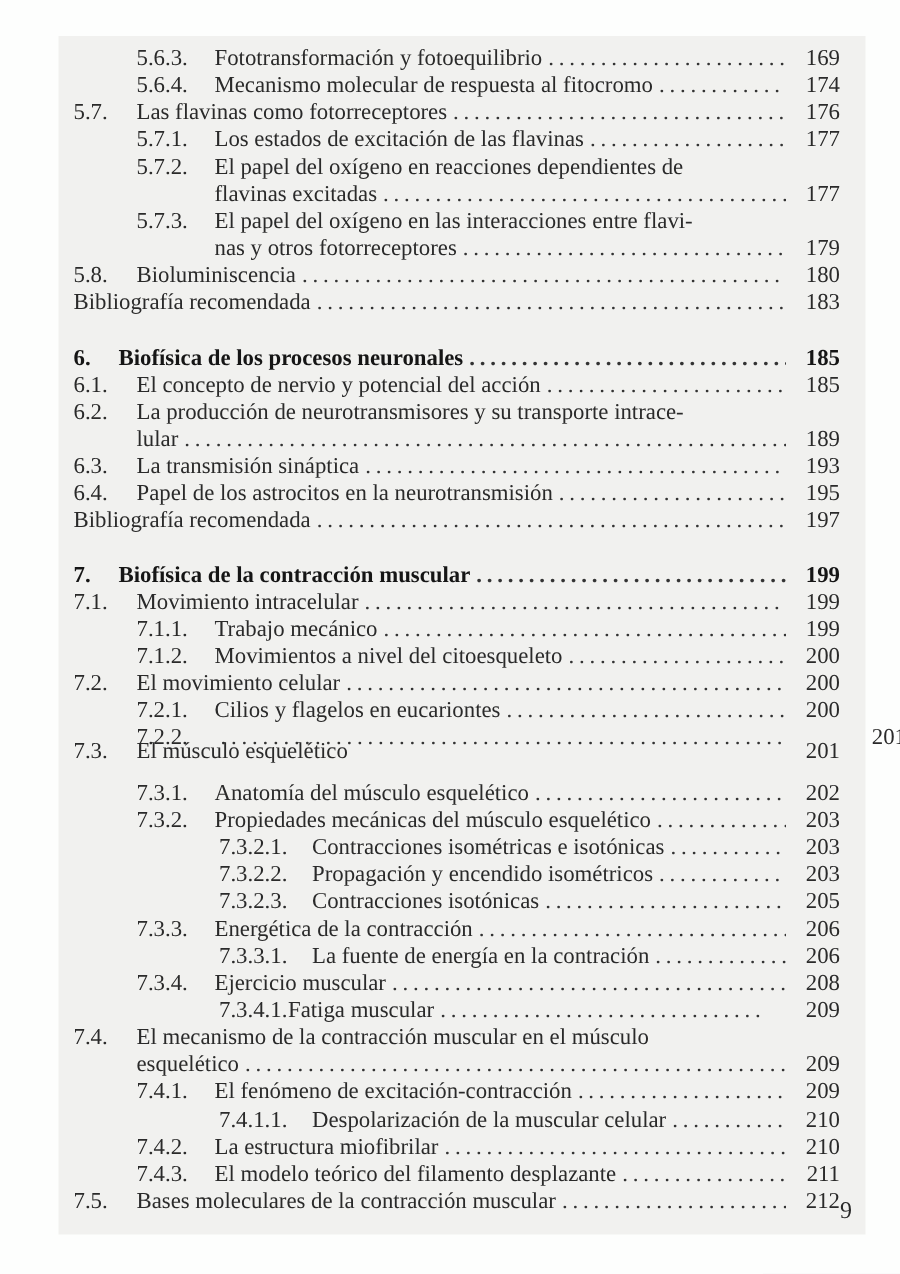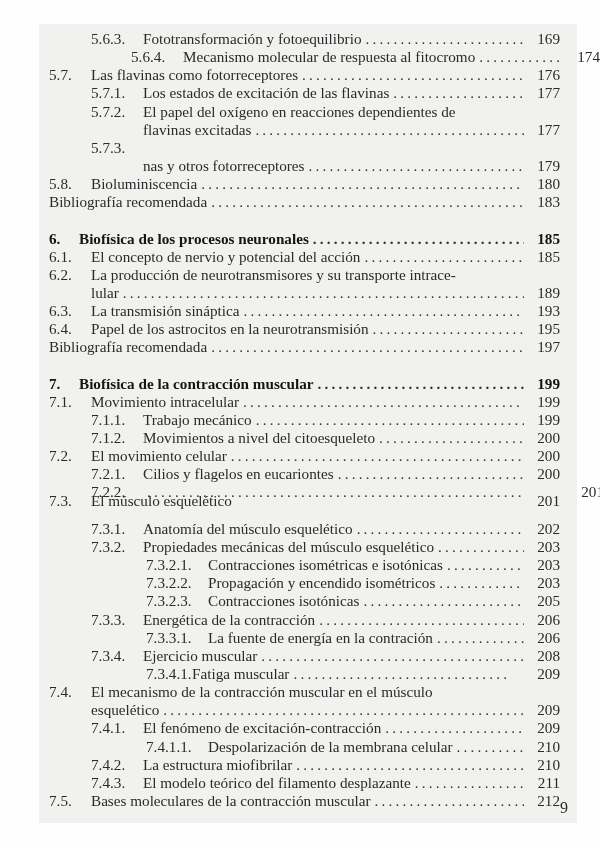--- a/index.html
+++ b/index.html
@@ -80,21 +80,21 @@
 
 <div class="toc" id="toc">
     <div class="row" style="top: 30px; left: 0px; width: 560px;">
       <span class="num" style="left: 91px;">5.6.3.</span>
       <div class="title-wrap" style="left: 143px; width: 381px;">
         <span class="title">Fototransformación y fotoequilibrio</span>
         <span class="dots">................................................................................</span>
       </div>
       <span class="page">169</span>
     </div>
-    <div class="row" style="top: 48.15px; left: 0px; width: 560px; margin-left: 40px;">
+    <div class="row" style="top: 48.15px; left: 0px; width: 560px;">
       <span class="num" style="left: 91px;">5.6.4.</span>
       <div class="title-wrap" style="left: 143px; width: 381px;">
         <span class="title">Mecanismo molecular de respuesta al fitocromo</span>
         <span class="dots">................................................................................</span>
       </div>
       <span class="page">174</span>
     </div>
     <div class="row" style="top: 66.3px; left: 0px; width: 560px;">
       <span class="num" style="left: 49px;">5.7.</span>
       <div class="title-wrap" style="left: 91px; width: 433px;">
@@ -119,20 +119,23 @@
     </div>
     <div class="row" style="top: 120.75px; left: 0px; width: 560px;">
       <div class="title-wrap" style="left: 143px; width: 381px;">
         <span class="title">flavinas excitadas</span>
         <span class="dots">................................................................................</span>
       </div>
       <span class="page">177</span>
     </div>
     <div class="row" style="top: 138.9px; left: 0px; width: 560px;">
       <span class="num" style="left: 91px;">5.7.3.</span>
+      <div class="title-wrap" style="left: 143px; width: 417px;">
+        <span class="title">El papel del oxígeno en las interacciones entre flavi-</span>
+      </div>
     </div>
     <div class="row" style="top: 157.05px; left: 0px; width: 560px;">
       <div class="title-wrap" style="left: 143px; width: 381px;">
         <span class="title">nas y otros fotorreceptores</span>
         <span class="dots">................................................................................</span>
       </div>
       <span class="page">179</span>
     </div>
     <div class="row" style="top: 175.2px; left: 0px; width: 560px;">
       <span class="num" style="left: 49px;">5.8.</span>
@@ -353,21 +356,21 @@
       <span class="num" style="left: 91px;">7.4.1.</span>
       <div class="title-wrap" style="left: 143px; width: 381px;">
         <span class="title">El fenómeno de excitación-contracción</span>
         <span class="dots">................................................................................</span>
       </div>
       <span class="page">209</span>
     </div>
     <div class="row" style="top: 737.55px; left: 0px; width: 560px;">
       <span class="num" style="left: 146px;">7.4.1.1.</span>
       <div class="title-wrap" style="left: 208px; width: 316px;">
-        <span class="title">Despolarización de la membrana celular</span>
+        <span class="title">Despolarización de la muscular celular</span>
         <span class="dots">................................................................................</span>
       </div>
       <span class="page">210</span>
     </div>
     <div class="row" style="top: 755.7px; left: 0px; width: 560px;">
       <span class="num" style="left: 91px;">7.4.2.</span>
       <div class="title-wrap" style="left: 143px; width: 381px;">
         <span class="title">La estructura miofibrilar</span>
         <span class="dots">................................................................................</span>
       </div>

